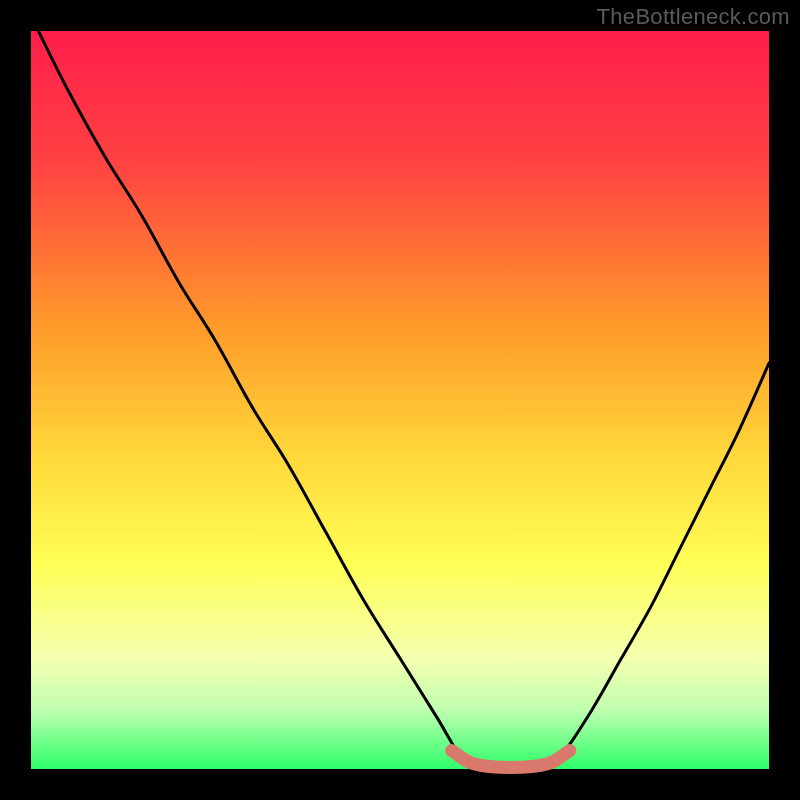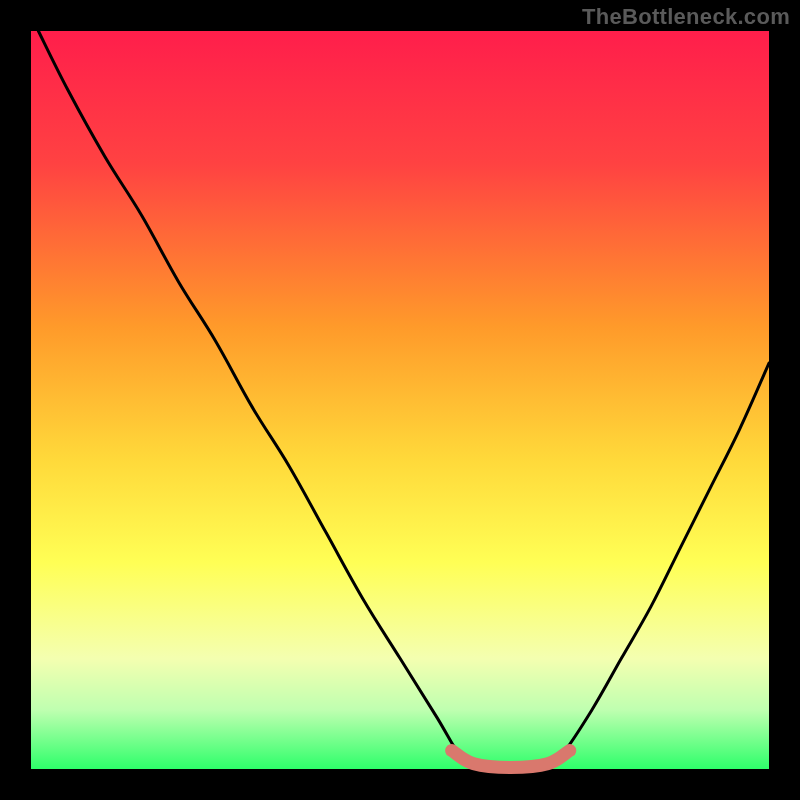--- a/index.html
+++ b/index.html
@@ -16,21 +16,21 @@
     width: 800px;
     height: 800px;
     background: #000;
   }
   .watermark {
     position: absolute;
     top: 4px;
     right: 10px;
     color: #5a5a5a;
     font-size: 22px;
-    font-weight: 700;
+    font-weight: 400;
     letter-spacing: 0.3px;
     z-index: 10;
   }
   svg {
     position: absolute;
     top: 0;
     left: 0;
   }
 </style>
 </head>

